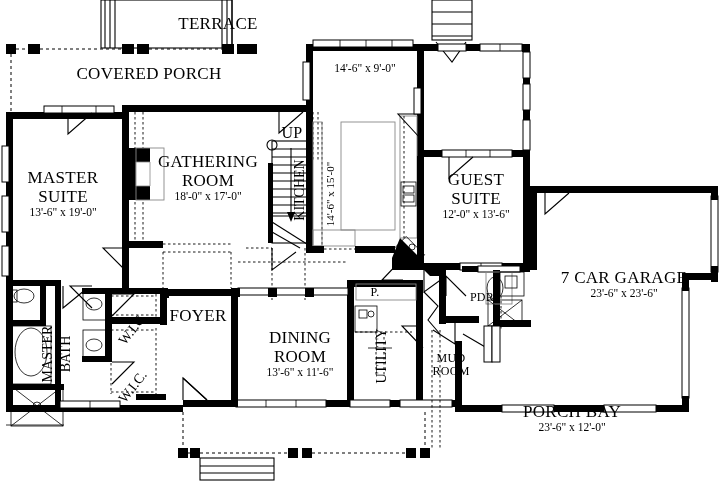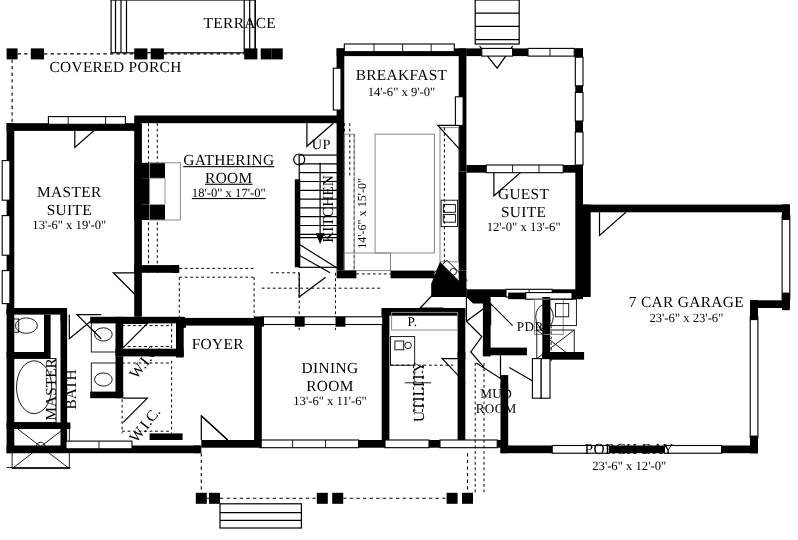--- a/index.html
+++ b/index.html
@@ -14,21 +14,21 @@
   #plan svg{position:absolute;left:0;top:0;}
   .lbl{
     position:absolute;
     text-align:center;
     color:#000;
     line-height:1.12;
     white-space:nowrap;
     letter-spacing:0.3px;
     user-select:none;
   }
-  .lbl .nm{display:block;font-size:14px;}
+  .lbl .nm{display:block;font-size:17px;}
   .lbl .dm{display:block;font-size:11.5px;letter-spacing:0px;}
   .lbl.one .nm{display:block;}
   .sm .nm{font-size:12px;}
   .xs .nm{font-size:10.5px;}
   .vert{
     position:absolute;
     transform-origin:50% 50%;
   }
   .vert .nm{font-size:14px;display:block;}
   .vert .dm{font-size:11px;display:block;}
@@ -442,31 +442,30 @@
   <line class="dsh2" x1="163" y1="252" x2="232" y2="252"></line>
   <line class="dsh2" x1="238" y1="262" x2="346" y2="262"></line>
   <line class="dsh2" x1="246" y1="248" x2="272" y2="248"></line>
 
 </svg>
 
 <div class="lbl one" style="left:0;width:436px;top:14px;">
   <span class="nm">TERRACE</span>
 </div>
 
-<div class="lbl one" style="left:0;width:210px;top:54px;">
+<div class="lbl one" style="left:0;width:210px;top:64px;padding-left:44px;">
   <span class="nm">COVERED PORCH</span>
 </div>
 
 <div class="lbl" style="left:306px;width:118px;top:62px;">
-  <span class="nm">BREAKFAST</span>
   <span class="dm">14'-6" x 9'-0"</span>
 </div>
 
 
-<div class="lbl" style="left:146px;width:124px;top:139px;text-decoration:underline;">
+<div class="lbl" style="left:146px;width:124px;top:152px;">
   <span class="nm">GATHERING</span>
   <span class="nm">ROOM</span>
   <span class="dm">18'-0" x 17'-0"</span>
 </div>
 
 <div class="lbl" style="left:4px;width:118px;top:168px;">
   <span class="nm">MASTER</span>
   <span class="nm">SUITE</span>
   <span class="dm">13'-6" x 19'-0"</span>
 </div>
@@ -530,16 +529,16 @@
   <span class="nm">ROOM</span>
 </div>
 
 
 <div class="lbl" style="left:462px;width:220px;top:402px;">
   <span class="nm">PORCH BAY</span>
   <span class="dm">23'-6" x 12'-0"</span>
 </div>
 
 <div class="lbl one" style="left:276px;width:32px;top:124px;font-size:10px;">
-  <span class="nm" style="font-size:13px;">UP</span>
+  <span class="nm" style="font-size:16px;">UP</span>
 </div>
 
 </div>
 
 </body></html>

